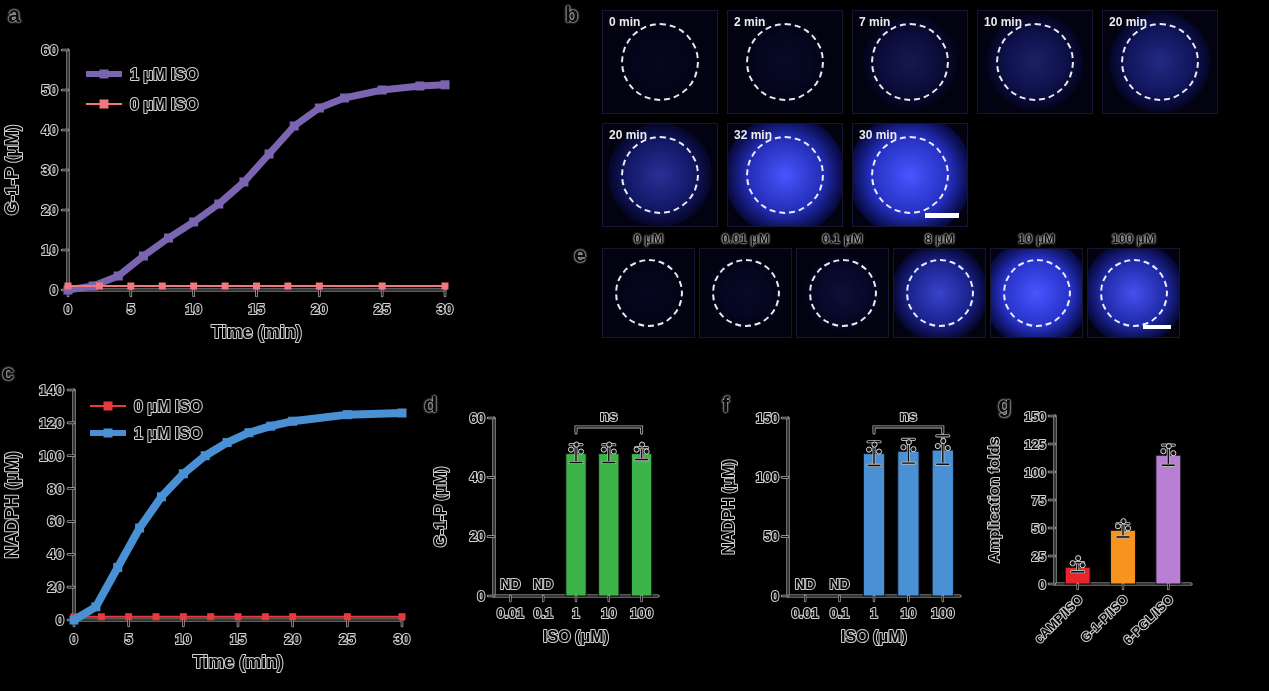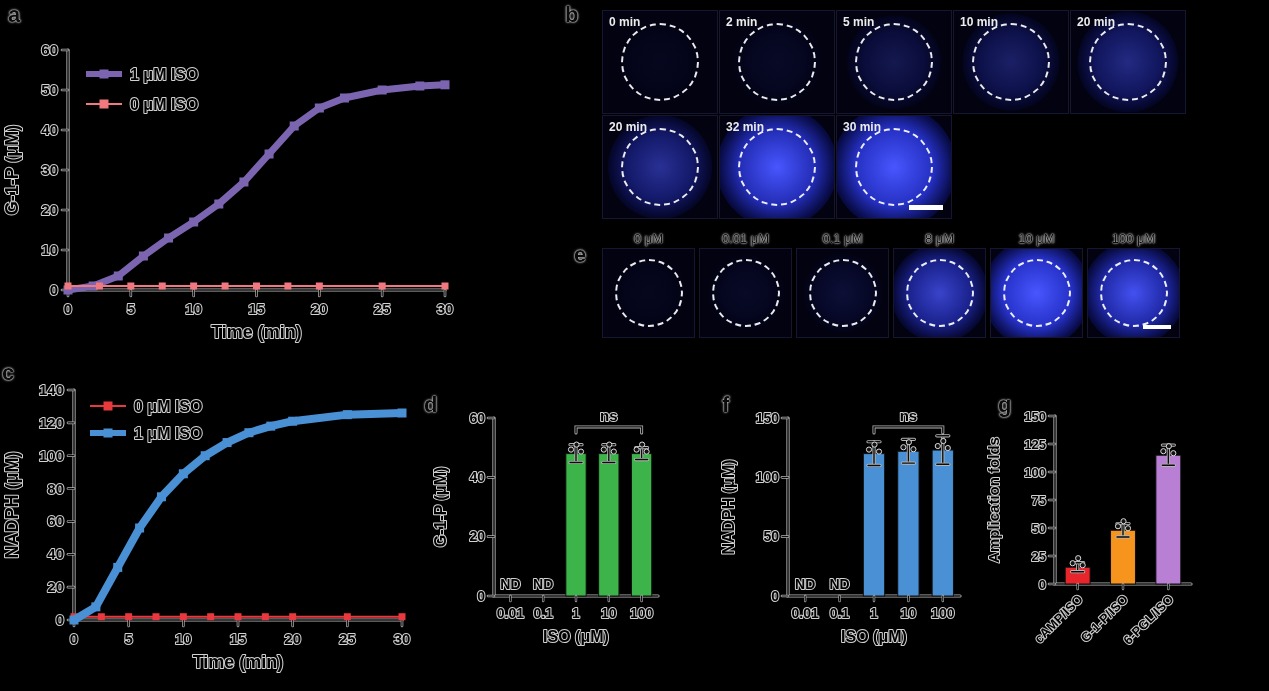--- a/index.html
+++ b/index.html
@@ -5,34 +5,34 @@
   html,body{margin:0;padding:0;background:#000;}
   .canvas{position:relative;width:1269px;height:691px;background:#000;overflow:hidden;
           font-family:"Liberation Sans","DejaVu Sans",sans-serif;}
   .panel-letter{position:absolute;font-size:22px;font-weight:bold;z-index:5;}
   .halo-html{color:#0a0a0a;text-shadow:0 0 1px #ececec,0 0 2px #d2d2d2,0 0 3px #a8a8a8;}
   .chart{position:absolute;}
   svg text.halo{fill:#000;stroke:#d2d2d2;stroke-width:2px;paint-order:stroke;stroke-linejoin:round;
                 font-weight:bold;font-family:"Liberation Sans","DejaVu Sans",sans-serif;}
   .ax-under{stroke:#b5b5b5;fill:none;stroke-linecap:round;}
   .ax-over{stroke:#0c0c0c;fill:none;stroke-linecap:round;}
-  #panel-b-grid{position:absolute;left:602px;top:10px;display:grid;grid-template-columns:repeat(5,116px);gap:1px;}
+  #panel-b-grid{position:absolute;left:602px;top:10px;display:grid;grid-template-columns:repeat(5,116px);gap:9px;}
   #panel-e-grid{position:absolute;left:602px;top:231px;display:grid;grid-template-columns:repeat(6,93px);gap:4px;}
   .tile{position:relative;background:#020210;border:1px solid #161630;overflow:hidden;
         display:flex;align-items:center;justify-content:center;box-sizing:border-box;}
   .b-tile{width:116px;height:104px;}
   .e-tile{width:93px;height:90px;}
   .glow{position:absolute;left:50%;top:50%;transform:translate(-50%,-50%);border-radius:50%;}
   .ring{position:absolute;left:50%;top:50%;transform:translate(-50%,-50%);
         border:2px dashed rgba(255,255,255,0.92);border-radius:50%;box-sizing:border-box;}
   .tile-label{position:absolute;top:4px;left:6px;color:#ececec;font-size:12px;font-weight:600;z-index:3;}
   .scalebar{position:absolute;right:8px;bottom:8px;width:34px;height:5px;background:#fff;z-index:3;}
   .scalebar.small{width:28px;height:4px;}
   .ecell{display:flex;flex-direction:column;align-items:center;gap:2px;}
-  .e-label{font-size:13px;font-weight:normal;white-space:nowrap;height:15px;line-height:15px;}
+  .e-label{font-size:13px;font-weight:bold;white-space:nowrap;height:15px;line-height:15px;}
 </style>
 </head>
 <body>
 
 <div class="canvas">
   <div class="panel-letter halo-html" style="left:8px;top:2px">a</div>
   <div class="panel-letter halo-html" style="left:565px;top:2px">b</div>
   <div class="panel-letter halo-html" style="left:2px;top:360px">c</div>
   <div class="panel-letter halo-html" style="left:424px;top:392px">d</div>
   <div class="panel-letter halo-html" style="left:574px;top:242px">e</div>
@@ -128,21 +128,21 @@
         <span class="tile-label">0 min</span>
       </div>
       <div class="tile b-tile">
         <div class="glow" style="height: 87.672px; width: 87.672px; background: radial-gradient(circle, rgba(72, 86, 255, 0.094) 0%, rgba(46, 60, 242, 0.067) 45%, rgba(18, 26, 150, 0.035) 68%, rgba(0, 0, 25, 0) 82%);"></div>
         <div class="ring" style="height: 78px; width: 78px;"></div>
         <span class="tile-label">2 min</span>
       </div>
       <div class="tile b-tile">
         <div class="glow" style="height: 93.678px; width: 93.678px; background: radial-gradient(circle, rgba(72, 86, 255, 0.263) 0%, rgba(46, 60, 242, 0.19) 45%, rgba(18, 26, 150, 0.098) 68%, rgba(0, 0, 25, 0) 82%);"></div>
         <div class="ring" style="height: 78px; width: 78px;"></div>
-        <span class="tile-label">5 min</span>
+        <span class="tile-label">7 min</span>
       </div>
       <div class="tile b-tile">
         <div class="glow" style="height: 97.11px; width: 97.11px; background: radial-gradient(circle, rgba(72, 86, 255, 0.36) 0%, rgba(46, 60, 242, 0.255) 45%, rgba(18, 26, 150, 0.133) 68%, rgba(0, 0, 25, 0) 82%);"></div>
         <div class="ring" style="height: 78px; width: 78px;"></div>
         <span class="tile-label">10 min</span>
       </div>
       <div class="tile b-tile">
         <div class="glow" style="height: 101.4px; width: 101.4px; background: radial-gradient(circle, rgba(72, 86, 255, 0.48) 0%, rgba(46, 60, 242, 0.34) 45%, rgba(18, 26, 150, 0.18) 68%, rgba(0, 0, 25, 0) 82%);"></div>
         <div class="ring" style="height: 78px; width: 78px;"></div>
         <span class="tile-label">20 min</span>

